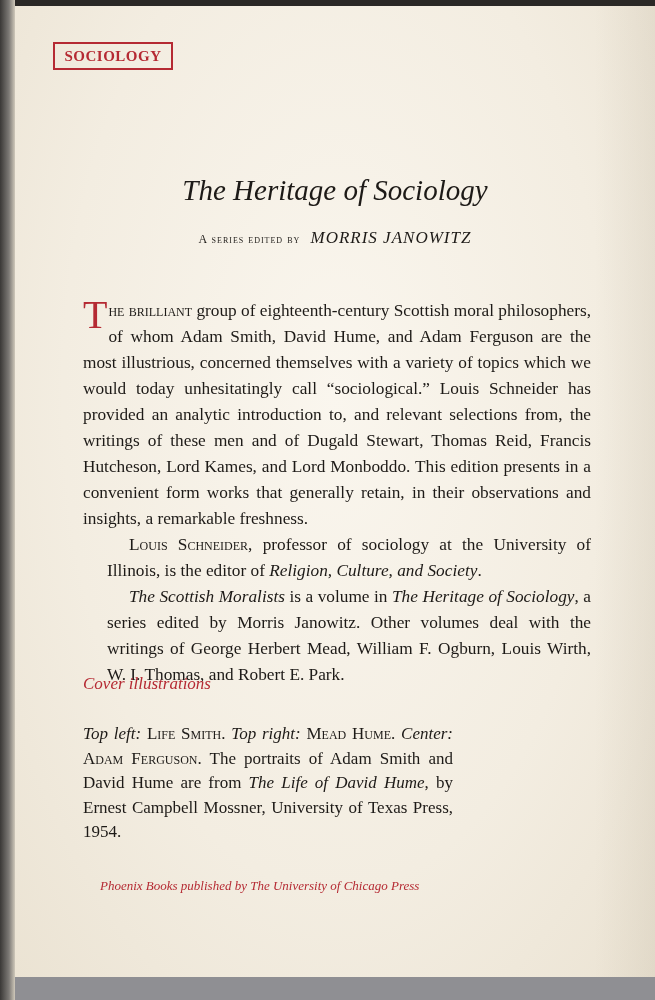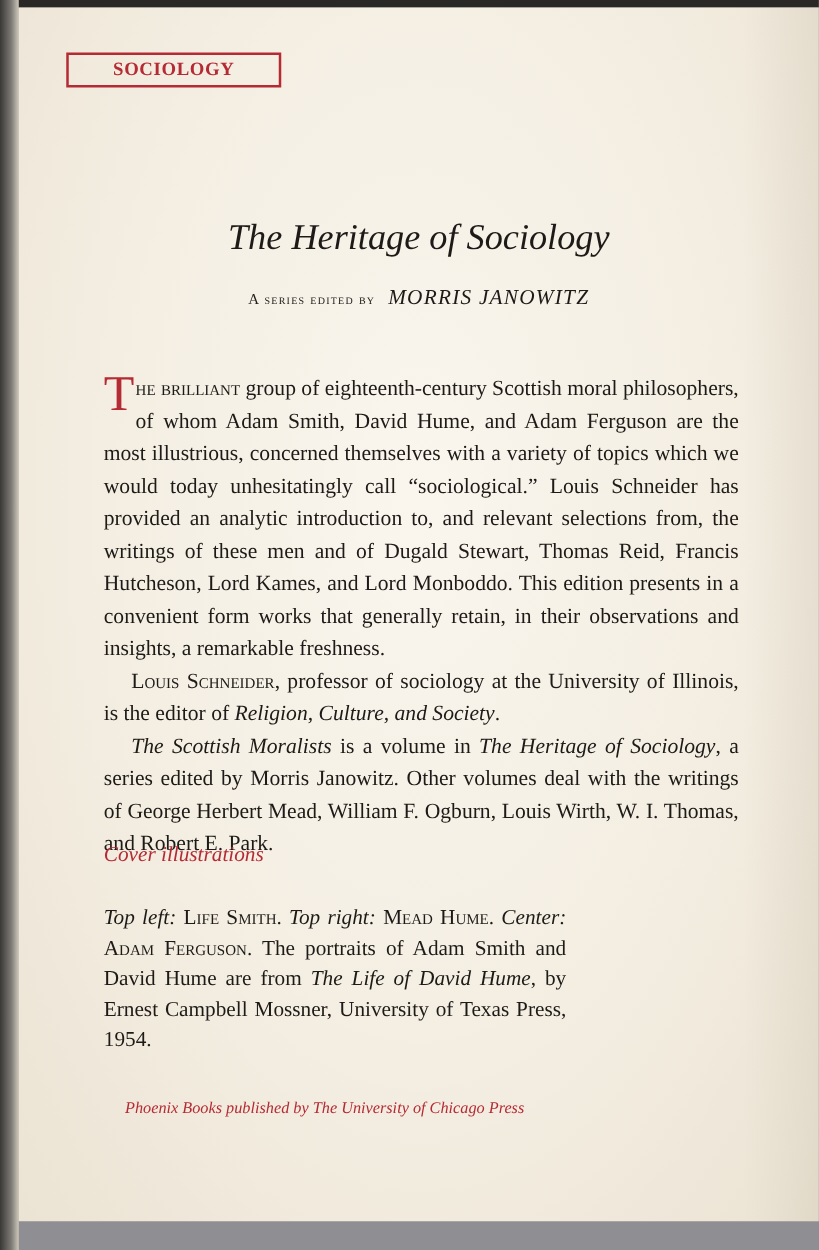--- a/index.html
+++ b/index.html
@@ -11,41 +11,41 @@
   .top-edge { position: absolute; left: 0; top: 0; width: 655px; height: 6px; background: #2a2826; }
   .left-edge { position: absolute; left: 0; top: 0; width: 15px; height: 1000px;
     background: linear-gradient(to right, #3a3836, #7d7a76 60%, #cfc8ba); }
   .cover {
     position: absolute; left: 15px; top: 6px; width: 640px; height: 971px;
     background: radial-gradient(ellipse at 50% 40%, #faf6ee 0%, #f3ede1 60%, #ebe3d3 100%);
   }
   .right-shade { position: absolute; right: 0; top: 0; width: 60px; height: 100%;
     background: linear-gradient(to right, rgba(0,0,0,0), rgba(180,170,150,0.18)); }
   .label-box {
-    position: absolute; left: 38px; top: 36px; width: 172px; height: 28px;
+    position: absolute; left: 38px; top: 36px; width: 120px; height: 28px;
     border: 2px solid #b52a33; box-sizing: border-box;
     display: flex; align-items: center; justify-content: center;
     color: #b52a33; font-weight: bold; font-size: 15px; letter-spacing: 0.5px;
   }
   .title {
     position: absolute; left: 0; width: 640px; top: 168px; text-align: center;
     font-style: italic; font-size: 29px; color: #1d1a17;
   }
   .series {
     position: absolute; left: 0; width: 640px; top: 222px; text-align: center;
     font-size: 13px; color: #1d1a17; letter-spacing: 1px;
   }
   .series .sc { font-variant: small-caps; font-size: 12px; }
   .series .ed { font-style: italic; font-size: 17px; letter-spacing: 1px; margin-left: 6px; }
   .body {
     position: absolute; left: 68px; width: 508px; top: 292px;
     font-size: 17.3px; line-height: 26px; color: #1d1a17; text-align: justify;
   }
   .body p { margin: 0; }
-  .body p.indent { text-indent: 22px; }
+  .body p.indent { text-indent: 22px; margin-left: 24px; }
   .dropcap { color: #b52a33; font-size: 40px; line-height: 26px; float: left; margin-right: 1px; margin-top: 4px; }
   .sc { font-variant: small-caps; }
   .it { font-style: italic; }
   .cover-head {
     position: absolute; left: 68px; top: 668px; font-style: italic; color: #b52a33; font-size: 17px;
   }
   .credits {
     position: absolute; left: 68px; width: 370px; top: 716px;
     font-size: 17px; line-height: 24.5px; color: #1d1a17; text-align: justify;
   }

